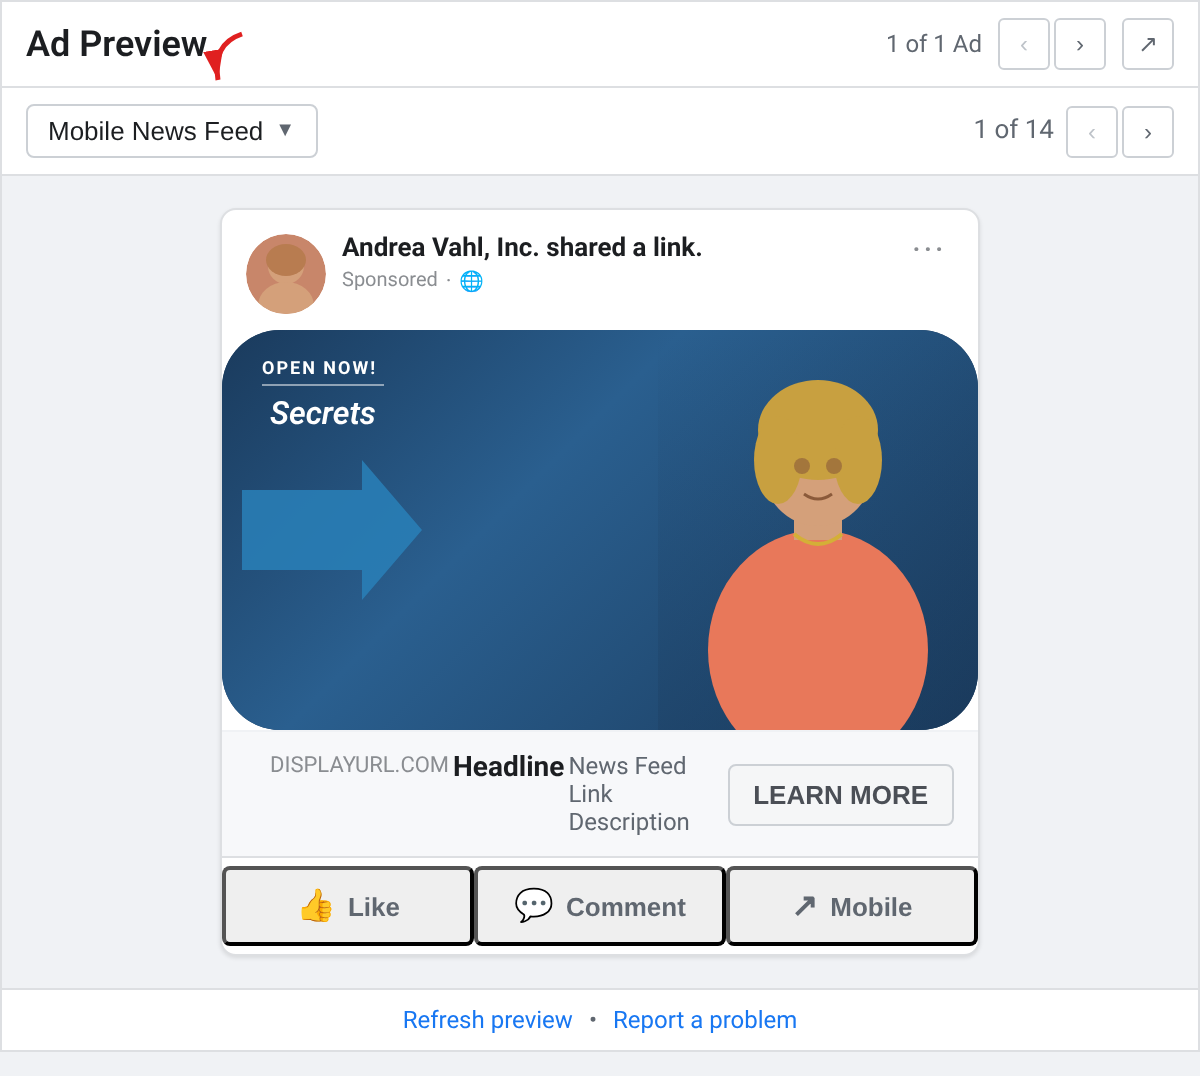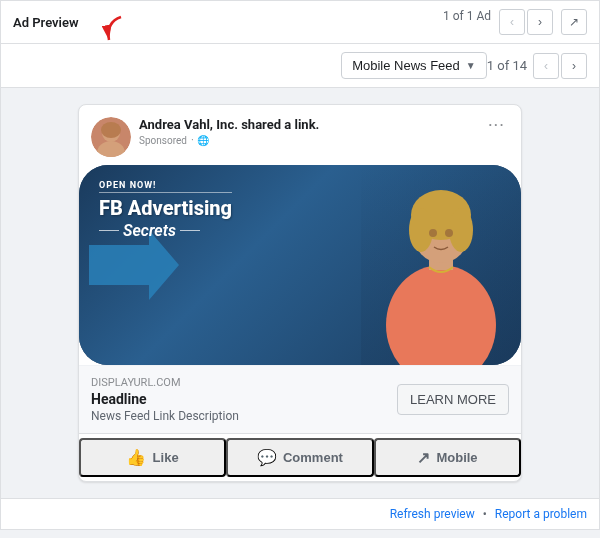--- a/index.html
+++ b/index.html
@@ -20,28 +20,28 @@
       background: #fff;
       border: 1px solid #dddfe2;
       border-bottom: none;
       display: flex;
       align-items: center;
       justify-content: space-between;
       padding: 8px 12px;
     }
 
     .ad-preview-title {
-      font-size: 13px;
+      font-size: 18px;
       font-weight: 600;
       color: #1c1e21;
     }
 
     .ad-preview-right {
       display: flex;
-      align-items: flex-start;
+      align-items: center;
       gap: 8px;
     }
 
     .ad-count-label {
       font-size: 12px;
       color: #606770;
     }
 
     .nav-arrows {
       display: flex;
@@ -81,21 +81,21 @@
       font-size: 12px;
     }
 
     
     .placement-bar {
       background: #fff;
       border: 1px solid #dddfe2;
       border-bottom: none;
       display: flex;
       align-items: center;
-      justify-content: flex-end;
+      justify-content: space-between;
       padding: 8px 12px;
       position: relative;
     }
 
     .placement-select {
       border: 1px solid #ccd0d5;
       background: #fff;
       border-radius: 4px;
       padding: 5px 10px;
       font-size: 13px;
@@ -130,21 +130,21 @@
       padding: 16px;
       display: flex;
       justify-content: center;
     }
 
     
     .fb-card {
       background: #fff;
       border: 1px solid #dddfe2;
       border-radius: 8px;
-      width: 444px;
+      width: 380px;
       overflow: hidden;
       box-shadow: 0 1px 2px rgba(0,0,0,0.1);
     }
 
     .fb-card-header {
       display: flex;
       align-items: flex-start;
       justify-content: space-between;
       padding: 12px 12px 8px 12px;
     }
@@ -285,22 +285,23 @@
       display: flex;
       align-items: center;
       justify-content: space-between;
       padding: 10px 12px;
       border-top: 1px solid #f0f2f5;
       background: #f7f8fa;
     }
 
     .ad-link-left {
       display: flex;
-      flex-direction: column;
+      flex-direction: row;
       gap: 2px;
+      margin-left: 12px;
     }
 
     .display-url {
       font-size: 11px;
       color: #8a8d91;
       text-transform: uppercase;
     }
 
     .ad-headline {
       font-size: 14px;
@@ -312,21 +313,21 @@
       font-size: 12px;
       color: #606770;
     }
 
     .learn-more-btn {
       border: 1px solid #ccd0d5;
       background: #f5f6f7;
       border-radius: 4px;
       padding: 7px 12px;
       font-size: 13px;
-      font-weight: 400;
+      font-weight: 700;
       color: #4b4f56;
       cursor: pointer;
       white-space: nowrap;
     }
 
     
     .fb-actions {
       display: flex;
       border-top: 1px solid #dddfe2;
       padding: 4px 0;
@@ -350,21 +351,21 @@
       font-size: 16px;
     }
 
     
     .bottom-links {
       background: #fff;
       border: 1px solid #dddfe2;
       border-top: none;
       padding: 8px 12px;
       display: flex;
-      justify-content: flex-end;
+      justify-content: center;
       gap: 8px;
       font-size: 12px;
     }
 
     .bottom-link {
       color: #1877f2;
       cursor: pointer;
       text-decoration: none;
     }
 
@@ -455,21 +456,20 @@
 
       <div class="ad-image">
         <div class="ad-image-bg"></div>
 
         <svg style="position:absolute; left:10px; top:50%; transform:translateY(-50%);" width="90" height="70" viewBox="0 0 90 70">
           <polygon points="0,15 60,15 60,0 90,35 60,70 60,55 0,55" fill="#2980b9" opacity="0.85"></polygon>
         </svg>
 
         <div class="ad-text-overlay">
           <div class="open-now-text">OPEN NOW!</div>
-          <div class="fb-ad-title">FB Advertising</div>
           <div class="fb-ad-subtitle">
             <span class="dash-line"></span>
             <span>Secrets</span>
             <span class="dash-line"></span>
           </div>
         </div>
 
         <div class="ad-person">
           <svg width="160" height="200" viewBox="0 0 160 200">
 

